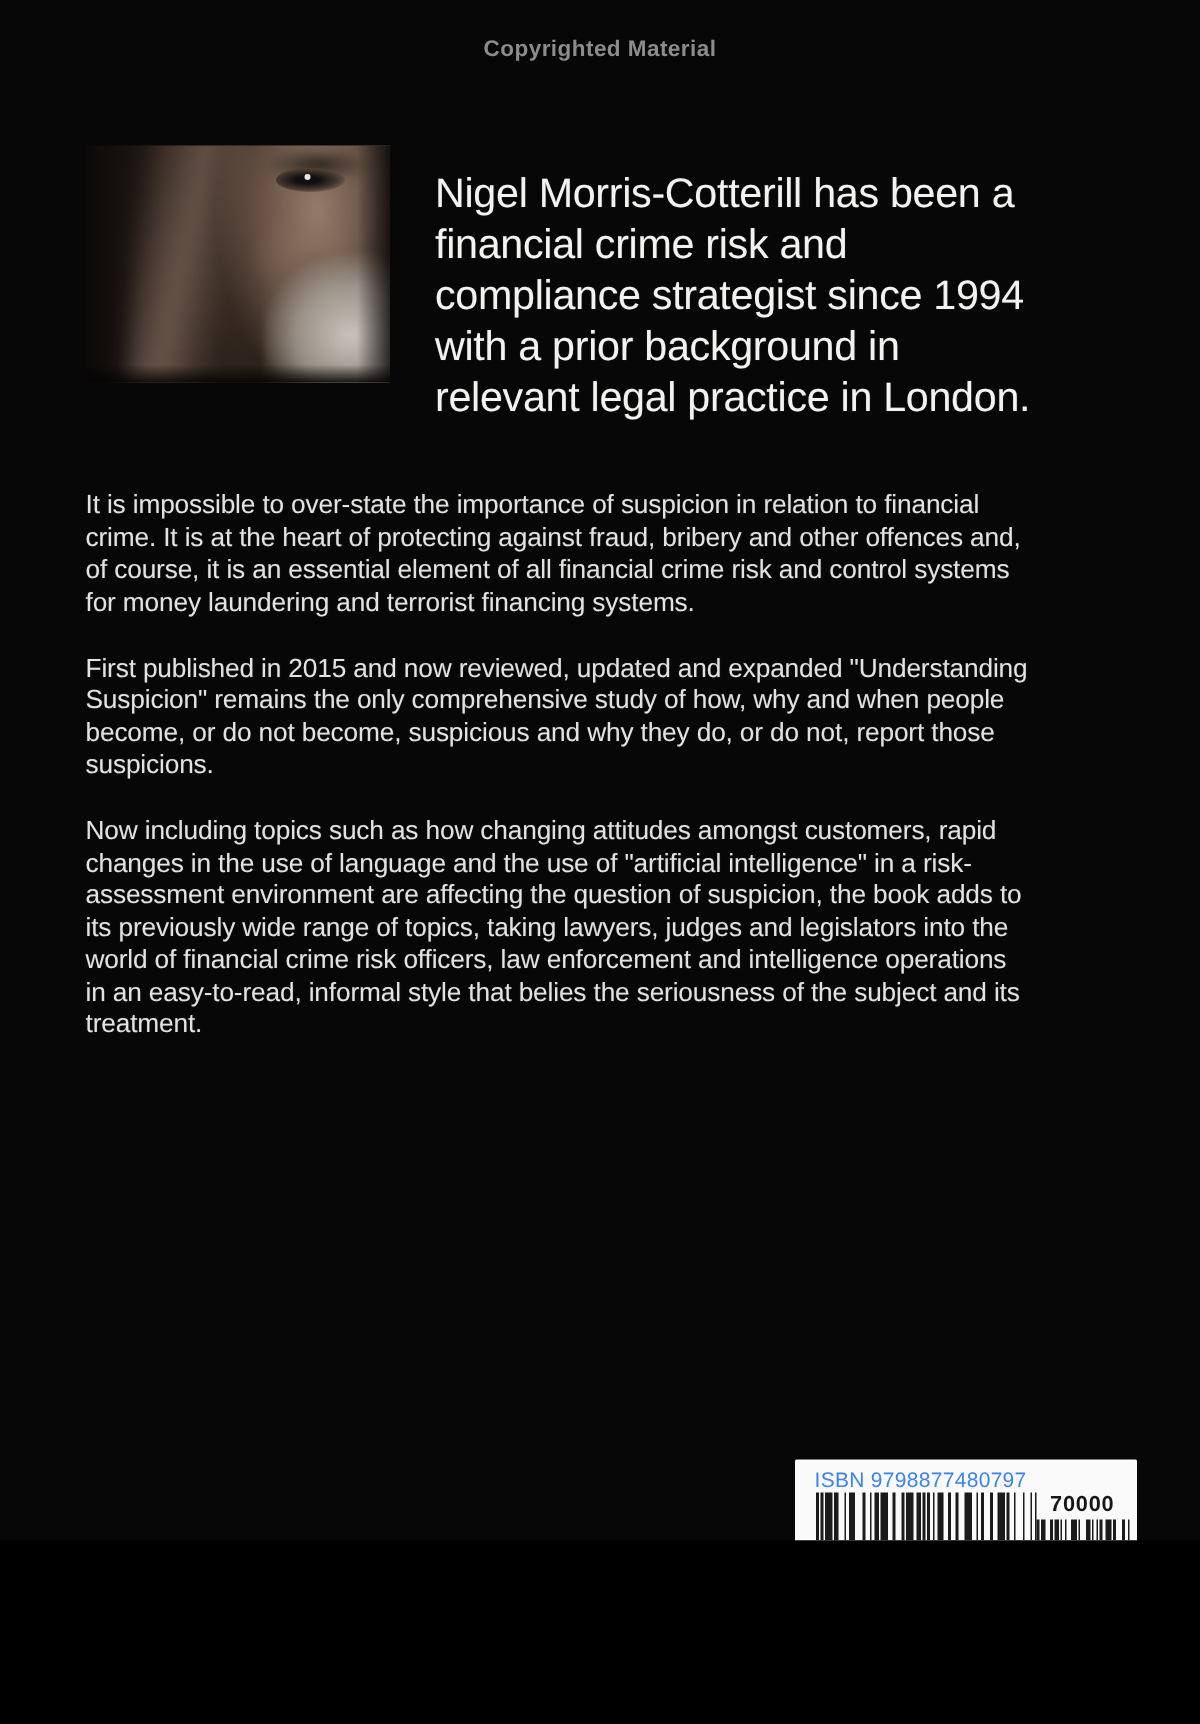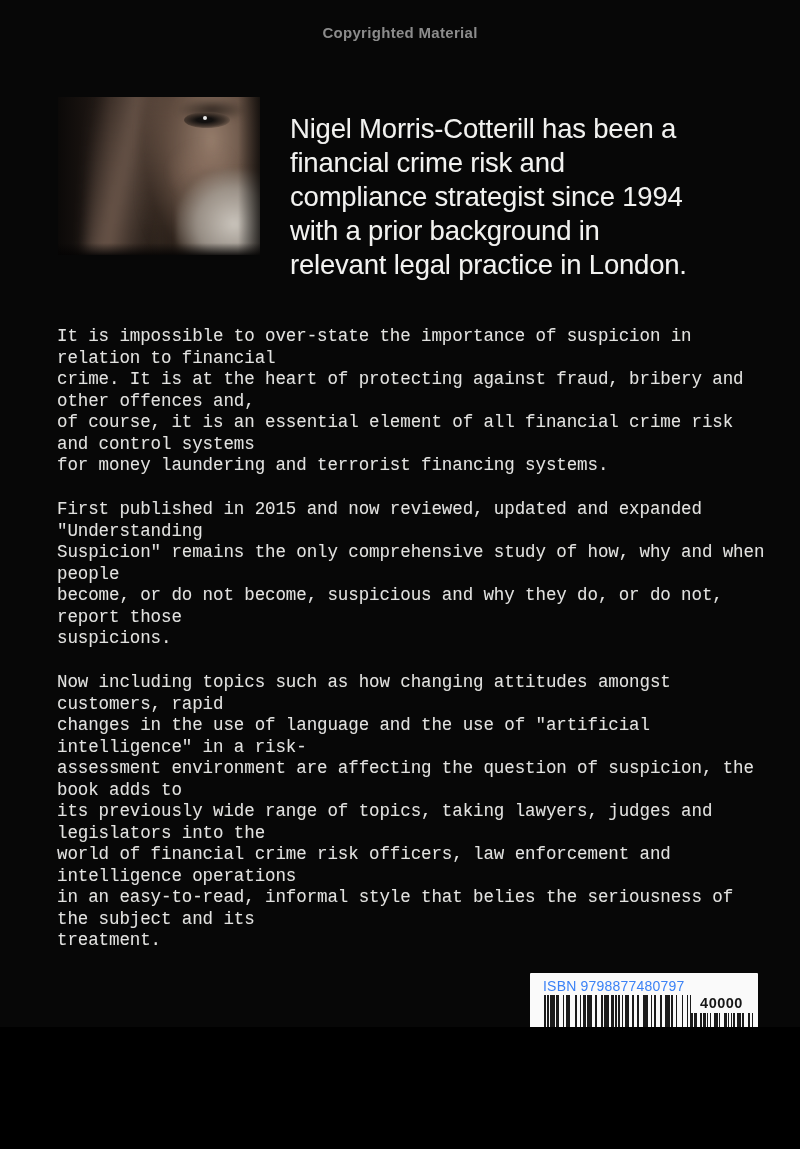--- a/index.html
+++ b/index.html
@@ -71,21 +71,21 @@
   .bio{
     position:absolute;left:290px;top:76px;width:480px;
     font-size:27.5px;line-height:34px;color:var(--bio-text);
     white-space:pre-line;letter-spacing:-.2px;
     text-shadow:0 0 1px rgba(255,255,255,.2);
     margin-top:36px;
   }
   .desc{
     position:absolute;left:57px;top:326px;width:712px;
     font-size:17.5px;line-height:21.5px;color:var(--body-text);
-    letter-spacing:-.1px;text-shadow:0 0 1px rgba(255,255,255,.18);font-family:Liberation Mono, monospace;
+    letter-spacing:-.1px;text-shadow:0 0 1px rgba(255,255,255,.18);
   }
   .desc p{margin:0 0 22.5px 0;white-space:pre-line;}
 
   
   .barcode-box{
     position:absolute;left:530px;top:973px;width:228px;height:145px;
     background:var(--barcode-box-bg);border-radius:1px;
   }
   .isbn-label{
     position:absolute;left:13px;top:5px;
@@ -143,21 +143,21 @@
 changes in the use of language and the use of "artificial intelligence" in a risk-
 assessment environment are affecting the question of suspicion, the book adds to
 its previously wide range of topics, taking lawyers, judges and legislators into the
 world of financial crime risk officers, law enforcement and intelligence operations
 in an easy-to-read, informal style that belies the seriousness of the subject and its
 treatment.</p>
   </div>
 
   <div class="barcode-box">
     <div class="isbn-label">ISBN 9798877480797</div>
-    <div class="price-label">40000</div>
+    <div class="price-label">70000</div>
     <div class="ean13" id="ean13">
         <div class="bar" style="left: 0px; width: 1.55px; height: 108px;"></div>
         <div class="bar" style="left: 3.1px; width: 1.55px; height: 108px;"></div>
         <div class="bar" style="left: 6.2px; width: 4.65px; height: 96px;"></div>
         <div class="bar" style="left: 12.4px; width: 3.1px; height: 96px;"></div>
         <div class="bar" style="left: 18.6px; width: 1.55px; height: 96px;"></div>
         <div class="bar" style="left: 21.7px; width: 4.65px; height: 96px;"></div>
         <div class="bar" style="left: 31px; width: 1.55px; height: 96px;"></div>
         <div class="bar" style="left: 35.65px; width: 1.55px; height: 96px;"></div>
         <div class="bar" style="left: 38.75px; width: 3.1px; height: 96px;"></div>

